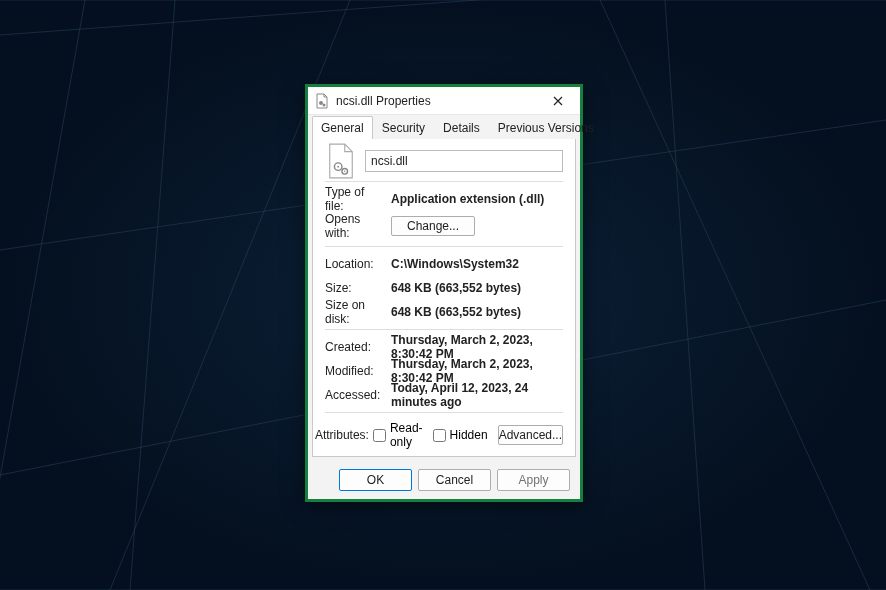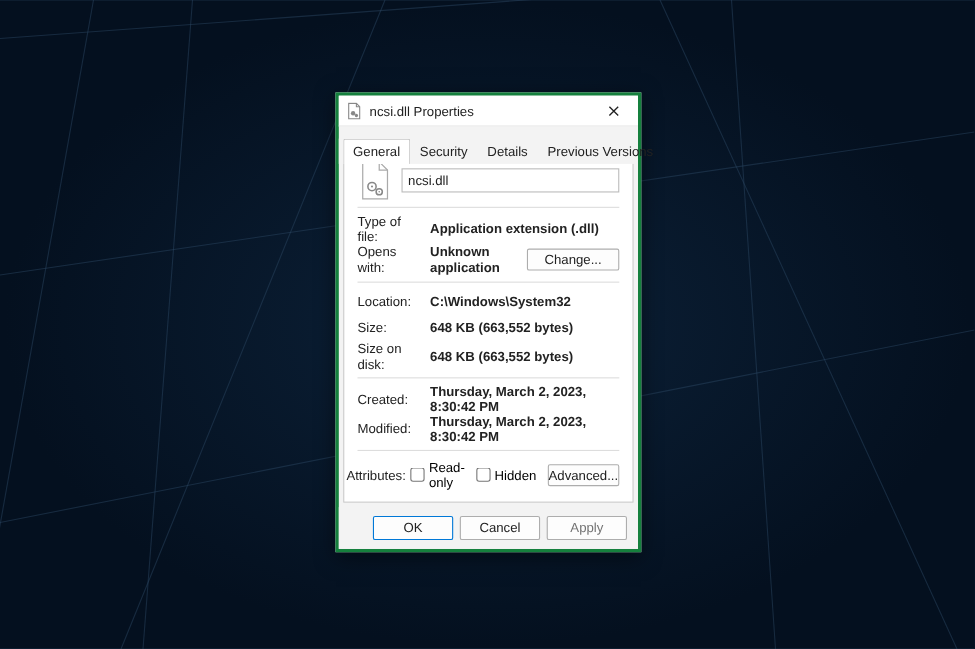--- a/index.html
+++ b/index.html
@@ -52,21 +52,21 @@
       display: flex; align-items: center; justify-content: center;
       cursor: pointer;
     }
     .titlebar-close svg { width: 10px; height: 10px; }
 
     .tabs {
       display: flex;
       padding: 0 4px;
       background: #f3f3f3;
       position: relative;
-      top: 11px;
+      top: 1px;
     }
     .tab {
       padding: 4px 8px 4px 8px;
       font-size: 12px;
       color: #222;
       border: 1px solid transparent;
       border-bottom: none;
       cursor: pointer;
       white-space: nowrap;
     }
@@ -216,21 +216,20 @@
     </div>
 
     <hr class="sep">
 
     <div class="row">
       <span class="label">Type of file:</span>
       <span class="value">Application extension (.dll)</span>
     </div>
     <div class="row tall">
       <span class="label">Opens with:</span>
-      <span class="value">Unknown application</span>
       <button class="btn small">Change...</button>
     </div>
 
     <hr class="sep">
 
     <div class="row">
       <span class="label">Location:</span>
       <span class="value">C:\Windows\System32</span>
     </div>
     <div class="row">
@@ -244,20 +243,24 @@
 
     <hr class="sep">
 
     <div class="row">
       <span class="label">Created:</span>
       <span class="value">Thursday, March 2, 2023, 8:30:42 PM</span>
     </div>
     <div class="row">
       <span class="label">Modified:</span>
       <span class="value">Thursday, March 2, 2023, 8:30:42 PM</span>
+    </div>
+    <div class="row">
+      <span class="label">Accessed:</span>
+      <span class="value">Today, April 12, 2023, 24 minutes ago</span>
     </div>
 
     <hr class="sep">
 
     <div class="attr-row">
       <span class="label">Attributes:</span>
       <div class="chks">
         <label class="chk">
           <input type="checkbox" style="">
           <span>Read-only</span>

